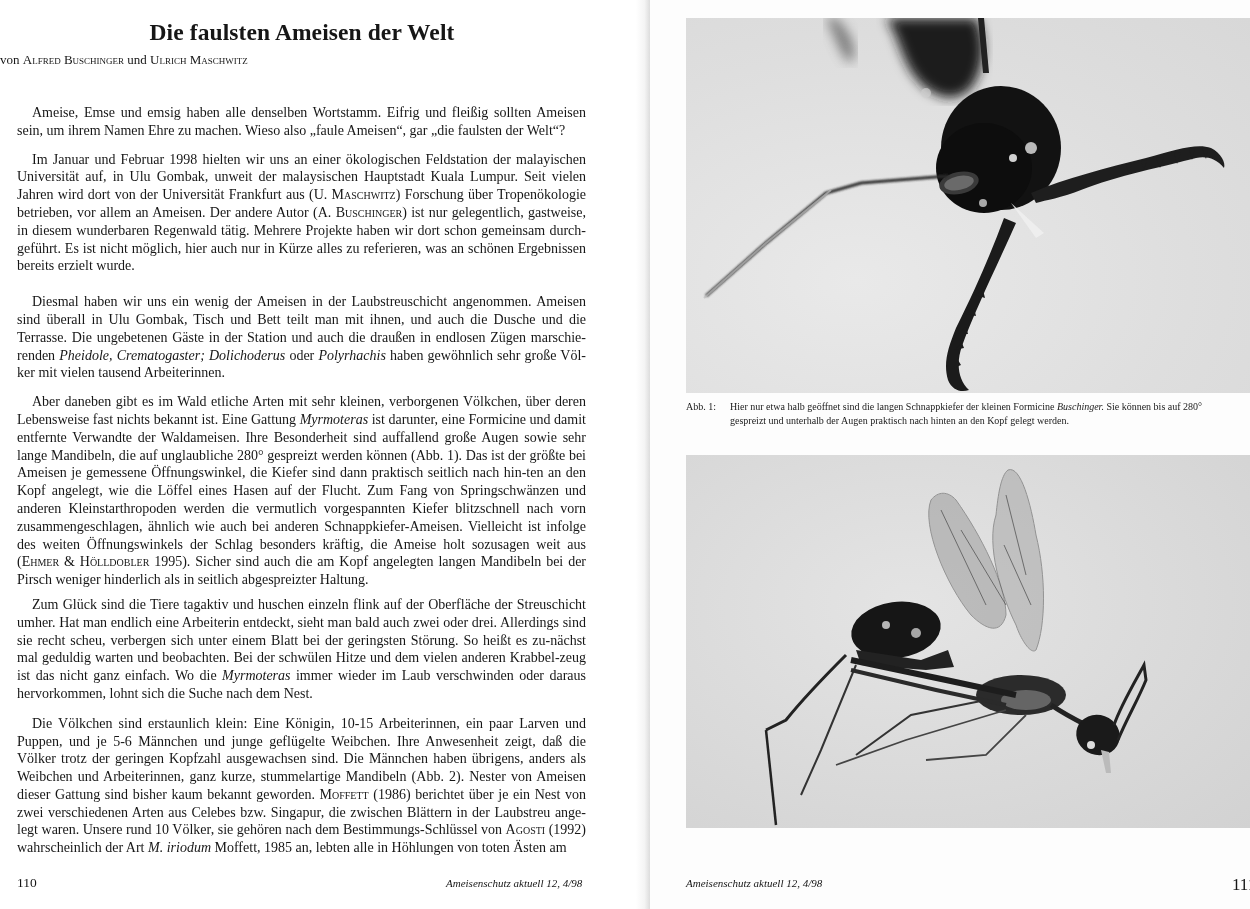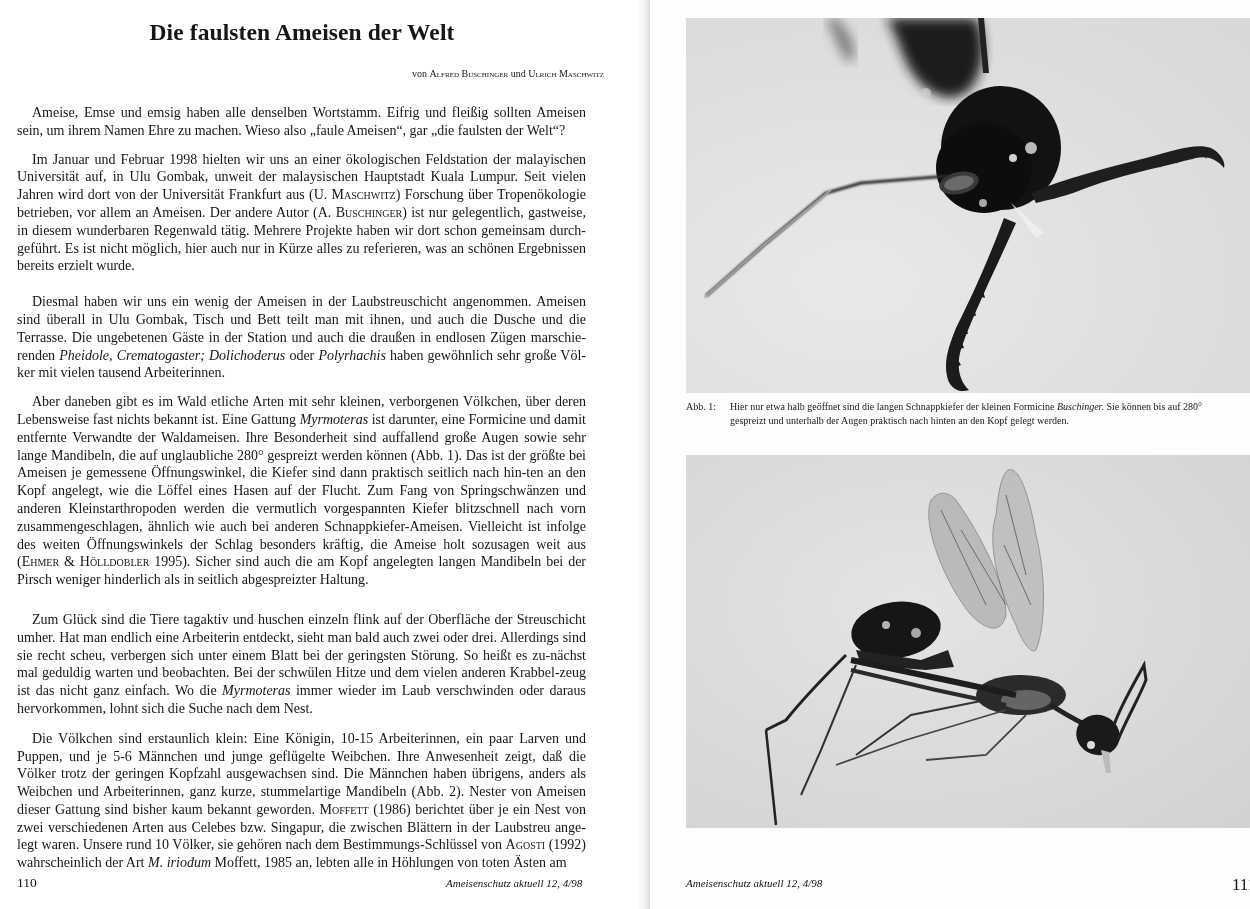--- a/index.html
+++ b/index.html
@@ -14,34 +14,34 @@
   .gutter {
     position: absolute; left: 636px; top: 0; width: 34px; height: 909px;
     background: linear-gradient(to right, #ffffff 0%, #f4f4f4 25%, #d7d7d7 45%, #bdbdbd 52%, #dcdcdc 65%, #f2f2f2 85%, #fdfdfd 100%);
   }
 
   .title {
     position: absolute; left: 0; top: 19px; width: 604px; text-align: center;
     font-weight: bold; font-size: 23.5px; letter-spacing: 0.1px;
   }
   .byline {
-    position: absolute; left: 0; top: 68px; width: 604px; text-align: right;
-    font-size: 10px;
+    position: absolute; left: 0; top: 52px; width: 604px; text-align: left;
+    font-size: 13px;
   }
   .sc { font-variant: small-caps; }
 
   .body-text {
     position: absolute; left: 17px; top: 104px; width: 569px;
     font-size: 14px; line-height: 17.8px; text-align: justify; hyphens: manual;
   }
   .para { text-indent: 15px; margin-bottom: 10px; }
   .para.p1 { margin-bottom: 11px; }
   .para.p2 { margin-bottom: 18px; }
   .para.p3 { margin-bottom: 11px; }
-  .para.p4 { margin-bottom: 22px; }
+  .para.p4 { margin-bottom: 7px; }
   .para.p5 { margin-bottom: 12px; }
   .para i { font-style: italic; }
 
   .folio-left {
     position: absolute; left: 17px; top: 875px; font-size: 13.5px;
   }
   .running-left {
     position: absolute; left: 446px; top: 877px; font-size: 11px; font-style: italic;
   }
   .running-right {

